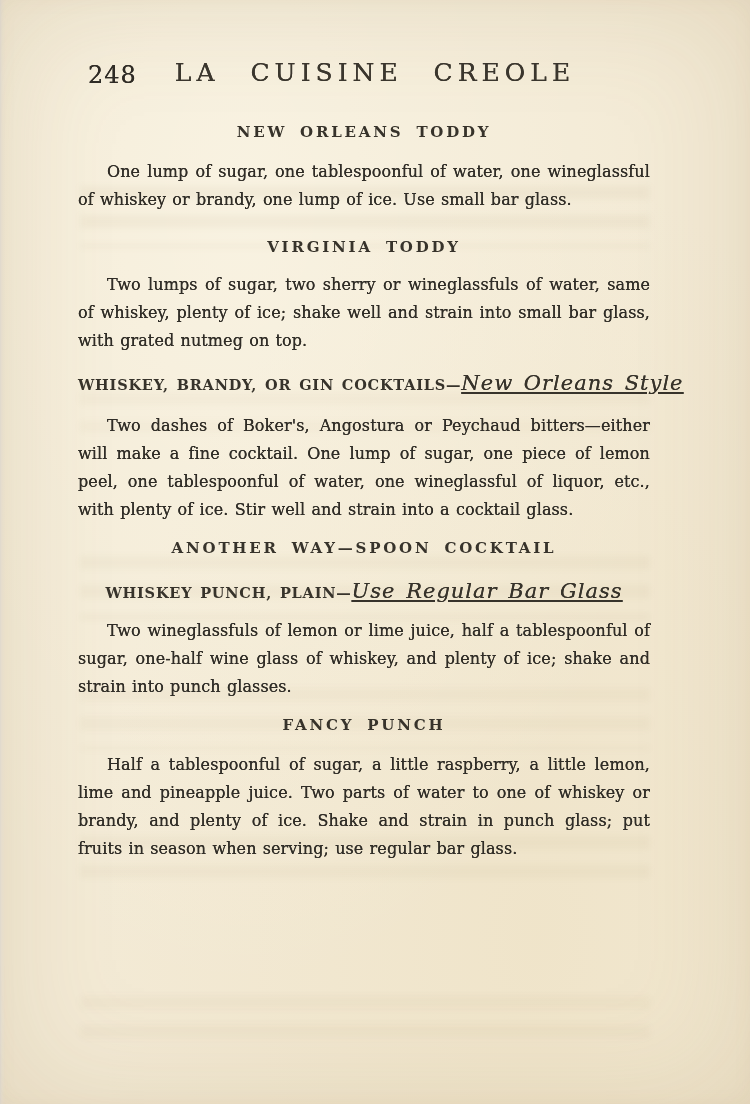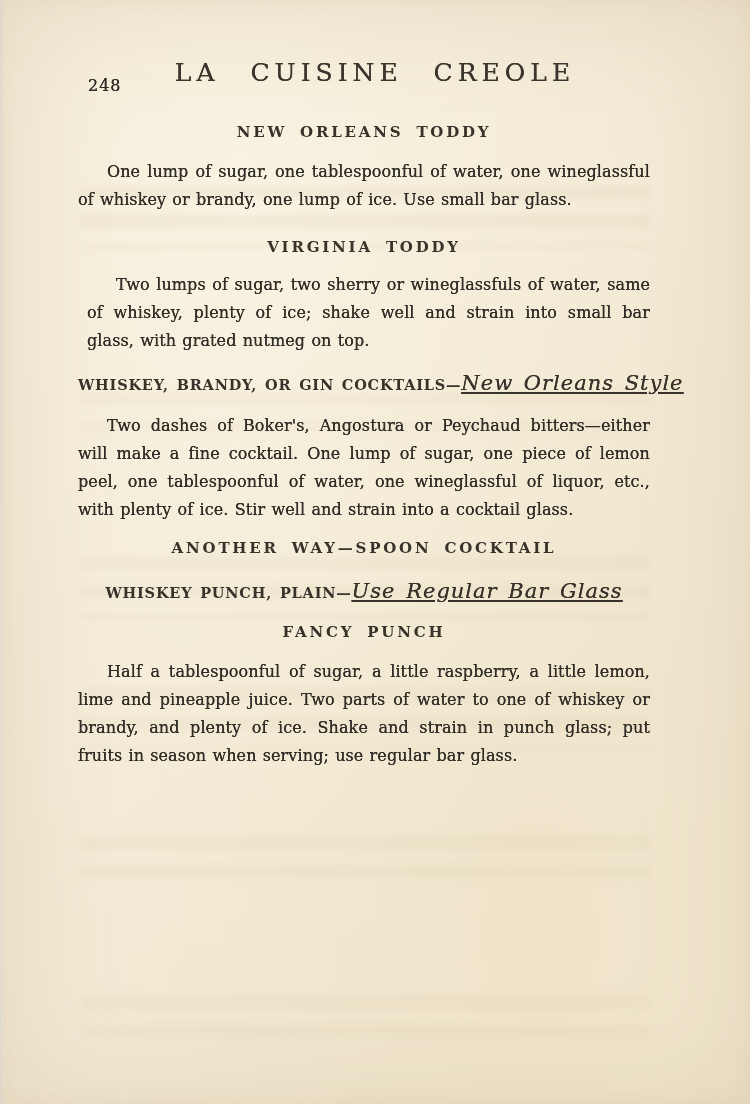--- a/index.html
+++ b/index.html
@@ -37,22 +37,22 @@
   .g2{top:392px;height:40px;opacity:.35;}
   .g3{top:556px;height:64px;opacity:.45;}
   .g4{top:688px;height:62px;opacity:.4;}
   .g5{top:836px;height:44px;opacity:.45;}
   .g6{top:996px;height:44px;opacity:.4;}
 
   main{position:relative;margin:0 100px 0 78px;padding-top:56px;}
 
   header{position:relative;height:34px;}
   .pagenum{
-    position:absolute;left:10px;top:20px;
-    font-size:16px;letter-spacing:1px;
+    position:absolute;left:10px;top:5px;
+    font-size:24px;letter-spacing:1px;
     text-shadow:0 0 .4px #2e2b26;
   }
   .booktitle{
     display:block;text-align:center;transform:translateX(11px);
     font-size:25px;line-height:34px;
     letter-spacing:5px;word-spacing:18px;
     color:#3a362e;text-shadow:0 0 .5px #3a362e;
     white-space:nowrap;
   }
 
@@ -71,21 +71,21 @@
     text-decoration:underline;
   }
   .sec-body{
     margin:0;text-align:justify;text-indent:29px;
     font-size:16px;line-height:28px;letter-spacing:.1px;word-spacing:1px;
     color:#302d27;text-shadow:0 0 .4px #302d27;
     hyphens:auto;-webkit-hyphens:auto;
   }
   
   .sec-0 .sec-heading{margin-top:32px;} .sec-0 .sec-body{margin-top:16px;}
-  .sec-1 .sec-heading{margin-top:23px;} .sec-1 .sec-body{margin-top:14px;margin-left:9px;}
+  .sec-1 .sec-heading{margin-top:23px;} .sec-1 .sec-body{margin-top:14px;}
   .sec-2 .sec-heading{margin-top:13px;} .sec-2 .sec-body{margin-top:12px;}
   .sec-3 .sec-heading{margin-top:14px;} .sec-3 .sec-body{margin-top:12px;}
   .sec-4 .sec-heading{margin-top:18px;} .sec-4 .sec-body{margin-top:9px;}
   .sec-5 .sec-heading{margin-top:14px;} .sec-5 .sec-body{margin-top:16px;}
 </style>
 </head>
 <body>
 
 <div class="page">
   <div class="ghost g1"></div>
@@ -115,20 +115,21 @@
     <h2 class="sec-heading big"><span class="hcaps">WHISKEY, BRANDY, OR GIN COCKTAILS—</span><span class="hitalic">New Orleans Style</span></h2>
     <p class="sec-body">Two dashes of Boker's, Angostura or Peychaud bitters—either will make a fine cocktail. One lump of sugar, one piece of lemon peel, one tablespoonful of water, one wineglassful of liquor, etc., with plenty of ice. Stir well and strain into a cocktail glass.</p>
   </section>
 
   <section class="sec sec-3">
     <h2 class="sec-heading"><span class="hcaps">ANOTHER WAY—SPOON COCKTAIL</span></h2>
   </section>
 
   <section class="sec sec-4">
     <h2 class="sec-heading big"><span class="hcaps">WHISKEY PUNCH, PLAIN—</span><span class="hitalic">Use Regular Bar Glass</span></h2>
+    <p class="sec-body">Two wineglassfuls of lemon or lime juice, half a tablespoonful of sugar, one-half wine glass of whiskey, and plenty of ice; shake and strain into punch glasses.</p>
   </section>
 
   <section class="sec sec-5">
     <h2 class="sec-heading"><span class="hcaps">FANCY PUNCH</span></h2>
     <p class="sec-body">Half a tablespoonful of sugar, a little raspberry, a little lemon, lime and pineapple juice. Two parts of water to one of whiskey or brandy, and plenty of ice. Shake and strain in punch glass; put fruits in season when serving; use regular bar glass.</p>
   </section>
 </main>
 
   <div class="edge-left"></div>
   <div class="vignette"></div>

